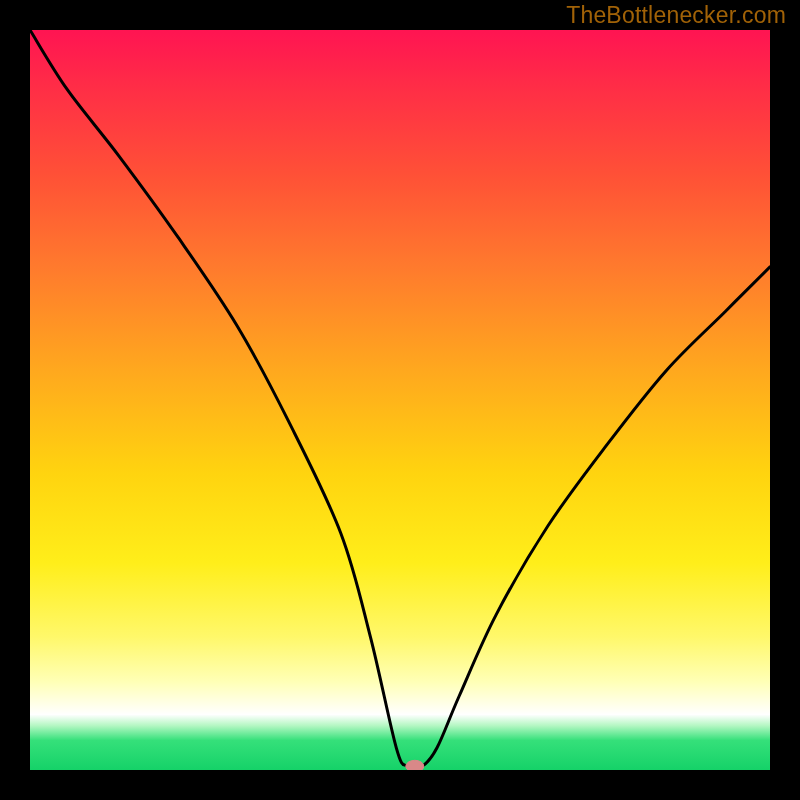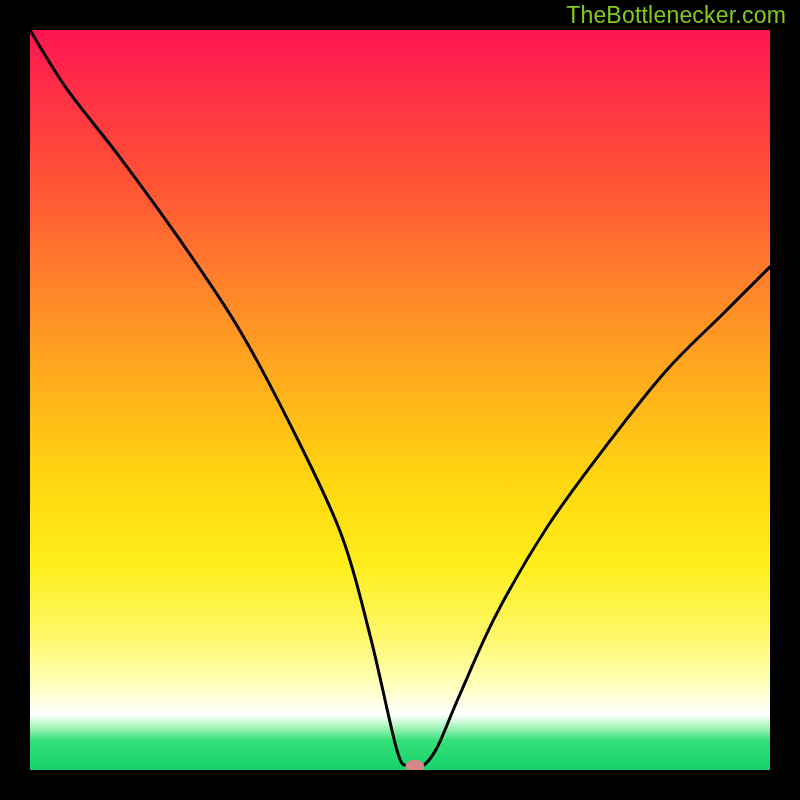--- a/index.html
+++ b/index.html
@@ -18,21 +18,21 @@
     width: 800px;
     height: 800px;
     background: #000;
   }
   .watermark {
     position: absolute;
     top: 2px;
     right: 14px;
     font-size: 23px;
     font-weight: 500;
-    color: #84cc16;
+    color: #a16207;
     letter-spacing: 0.2px;
     user-select: none;
   }
   .plot-area {
     position: absolute;
     left: 30px;
     top: 30px;
     width: 740px;
     height: 740px;
   }

